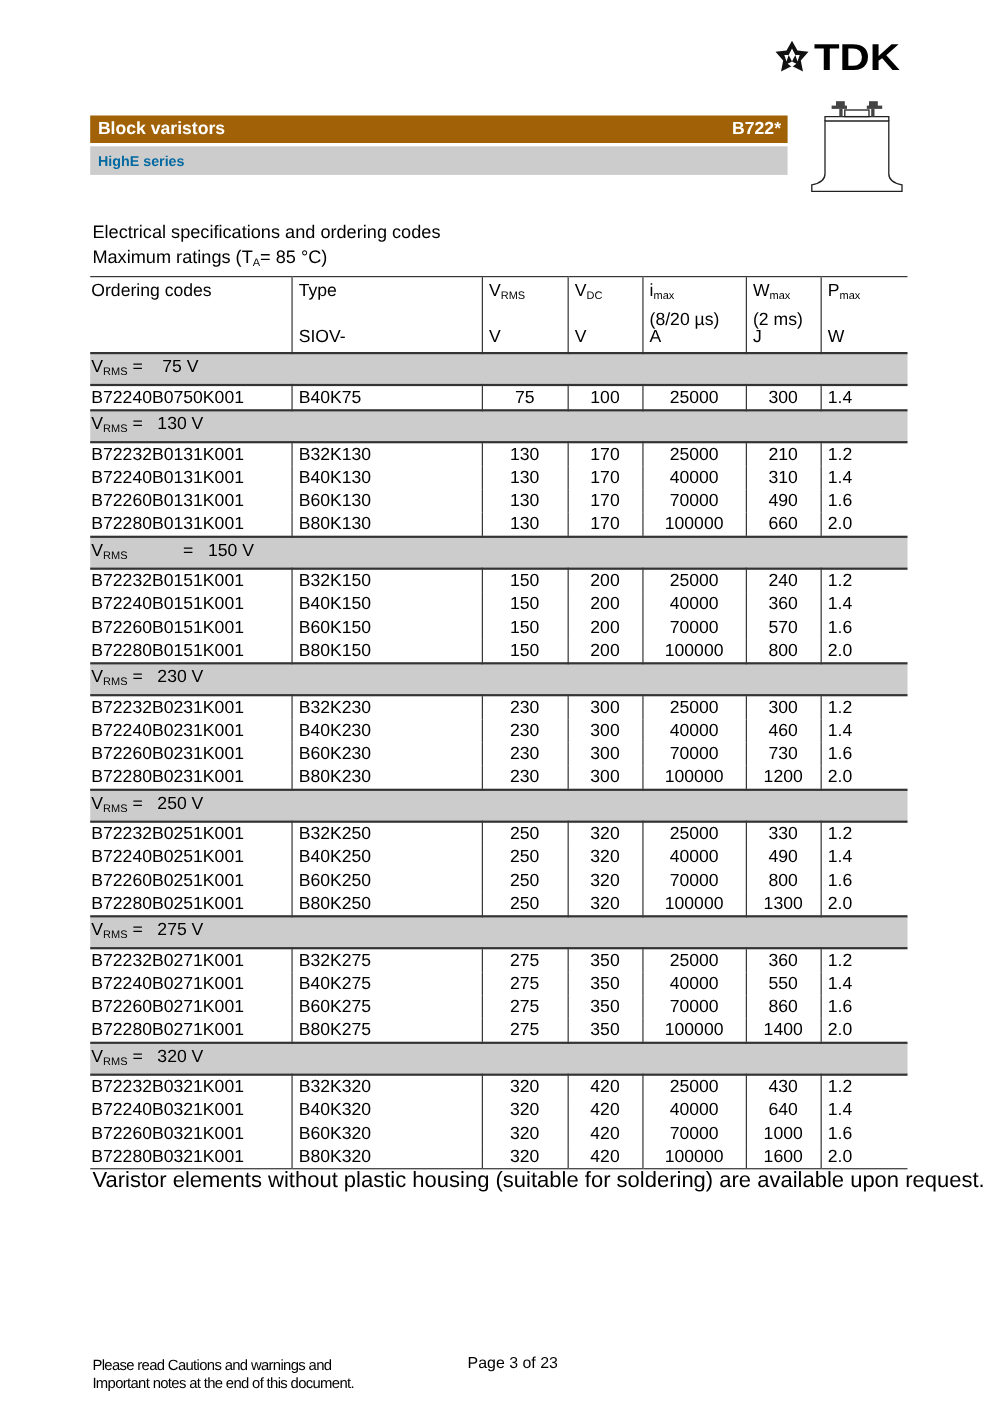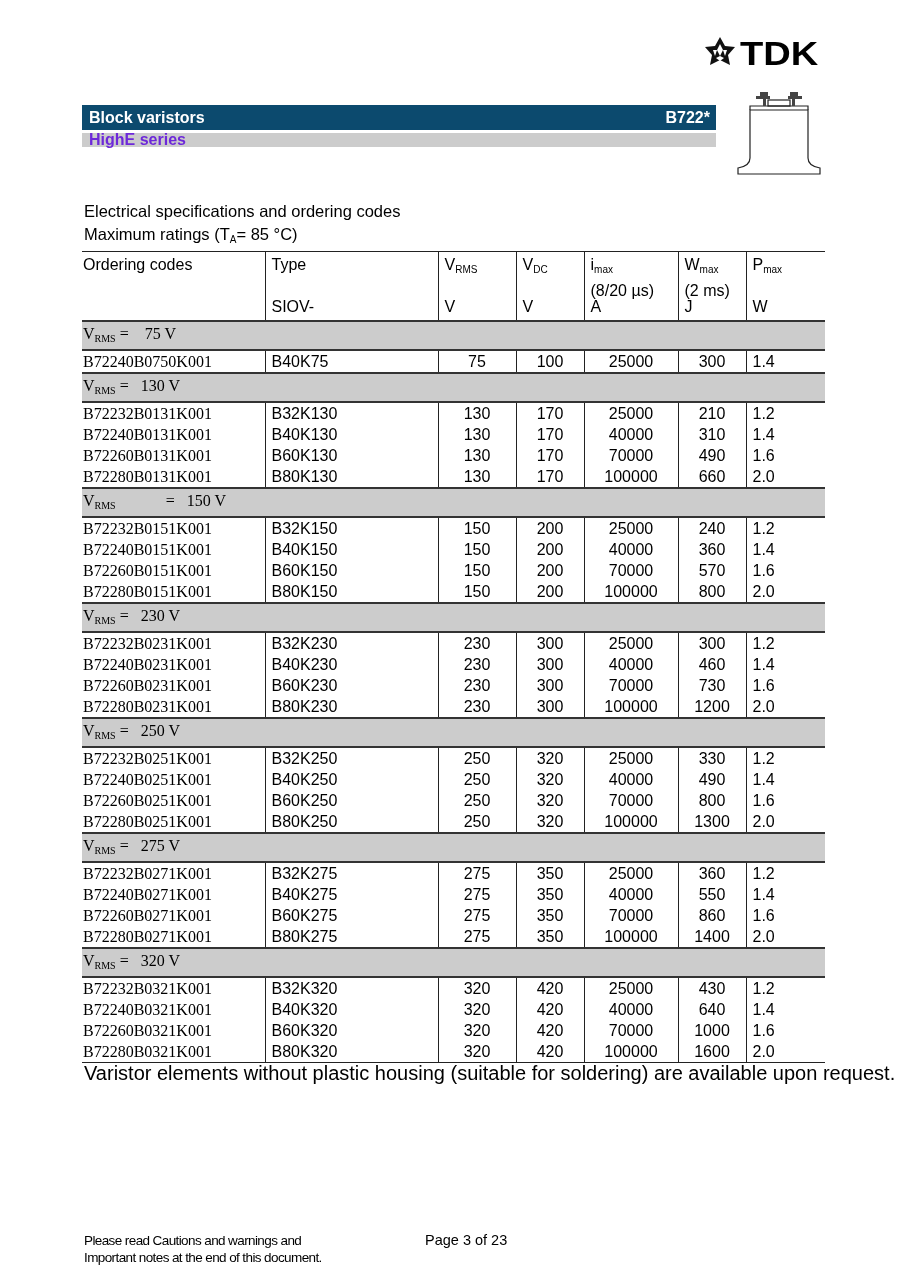--- a/index.html
+++ b/index.html
@@ -1,37 +1,37 @@
 <!DOCTYPE html>
 <html><head>
 <meta charset="utf-8">
 <style>
   html, body { margin: 0; padding: 0; background: #ffffff; }
   body { width: 900px; height: 1275px; position: relative; font-family: "Liberation Sans", sans-serif; color: #000; overflow: hidden; }
   .logo { position: absolute; left: 704px; top: 36px; display: flex; align-items: flex-start; gap: 4px; }
   .logo svg { display: block; }
   .logo-text { font-family: "Liberation Sans", sans-serif; font-weight: 700; font-size: 34px; letter-spacing: 0px; line-height: 1; transform: scaleX(1.12); transform-origin: left center; }
-  .band1 { position: absolute; left: 82px; top: 105px; width: 634px; height: 25px; background: #0c4a6e; color: #fff; font-weight: 700; font-size: 16px; display: flex; align-items: center; justify-content: space-between; box-sizing: border-box; padding: 0 6px 0 7px; }
-  .band2 { position: absolute; left: 82px; top: 133px; width: 634px; height: 14px; background: #cccccc; color: #6d28d9; font-weight: 700; font-size: 16px; display: flex; align-items: center; box-sizing: border-box; padding: 0 7px; }
+  .band1 { position: absolute; left: 82px; top: 105px; width: 634px; height: 25px; background: #a16207; color: #fff; font-weight: 700; font-size: 16px; display: flex; align-items: center; justify-content: space-between; box-sizing: border-box; padding: 0 6px 0 7px; }
+  .band2 { position: absolute; left: 82px; top: 133px; width: 634px; height: 26px; background: #cccccc; color: #0369a1; font-weight: 700; font-size: 13px; display: flex; align-items: center; box-sizing: border-box; padding: 0 7px; }
   .component { position: absolute; left: 736px; top: 88px; }
   .sec-title { position: absolute; left: 84px; top: 200px; font-weight: 400; font-size: 16.5px; line-height: 23px; }
   .sec-title sub { font-size: 10px; vertical-align: -3px; }
   table.spec { position: absolute; left: 82px; top: 251px; width: 743px; border-collapse: collapse; font-size: 16px; table-layout: fixed; }
   table.spec col.c1 { width: 183px; } table.spec col.c2 { width: 173px; }
   table.spec col.c3 { width: 78px; } table.spec col.c4 { width: 68px; }
   table.spec col.c5 { width: 94px; } table.spec col.c6 { width: 68px; } table.spec col.c7 { width: 79px; }
   table.spec th { font-weight: 400; text-align: left; vertical-align: top; padding: 2px 6px 0 6px; border-top: 1.5px solid #222; border-left: 1px solid #222; height: 66px; position: relative; line-height: 21px; }
   table.spec th:first-child { border-left: none; padding-left: 1px; }
   table.spec th .unit { position: absolute; left: 6px; bottom: 3px; }
   table.spec th:first-child .unit { left: 1px; }
   table.spec th sub { font-size: 10px; vertical-align: -3px; }
   table.spec tr.group td { background: #cccccc; border-top: 2px solid #333; border-bottom: 2px solid #333; height: 21px; padding: 1px 1px 0 1px; }
   table.spec tr.group td sub { font-size: 10px; vertical-align: -3px; }
   table.spec td { padding: 0 6px; height: 21px; line-height: 21px; border-left: 1px solid #222; white-space: nowrap; }
-  table.spec td:first-child { border-left: none; padding-left: 1px; font-family: Liberation Serif, serif; }
+  table.spec td:first-child { border-left: none; padding-left: 1px; }
   table.spec td.num { text-align: center; }
   table.spec tr.last td { border-bottom: 1.5px solid #222; }
   .note { position: absolute; left: 84px; top: 1062px; font-size: 20px; }
   .footer-left { position: absolute; left: 84px; top: 1232px; font-size: 13.5px; line-height: 17px; letter-spacing: -0.6px; }
   .footer-center { position: absolute; left: 425px; top: 1232px; font-size: 14.5px; }
 </style>
 </head>
 <body>
 
 <div class="logo">

